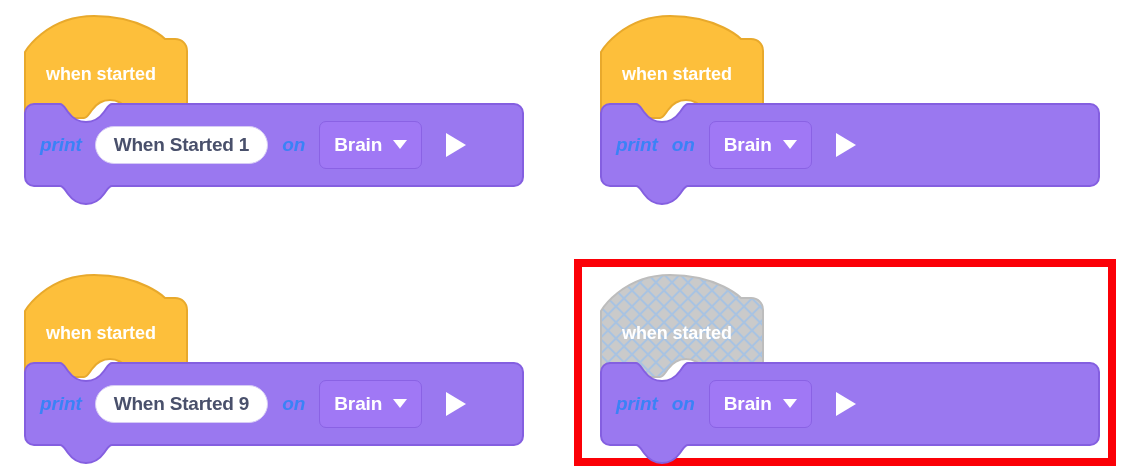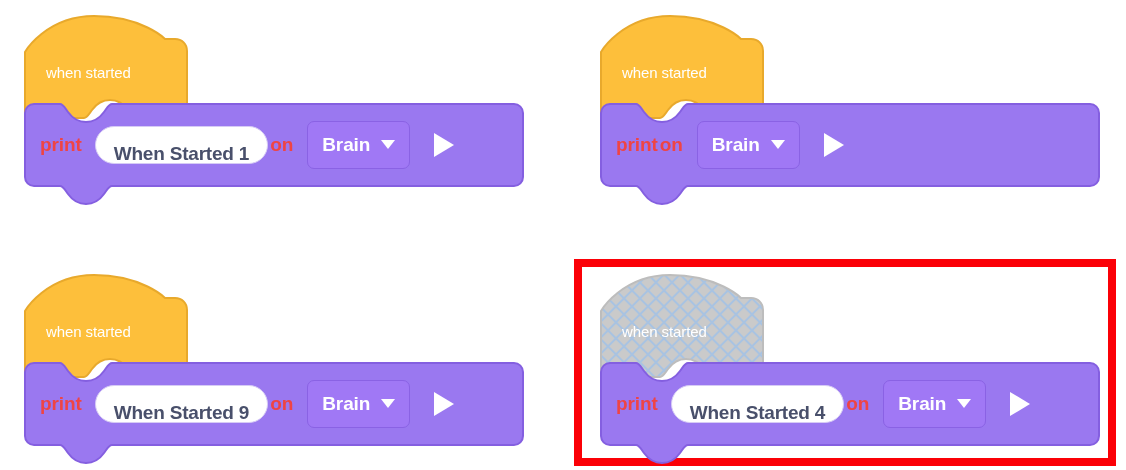--- a/index.html
+++ b/index.html
@@ -43,22 +43,22 @@
     left: 0; top: 0;
     width: 176px;
     height: 104px;
     display: block;
     overflow: visible;
   }
   .hat-label {
     position: absolute;
     left: 22px;
     top: 51px;
-    font-size: 15px;
-    font-weight: normal;
+    font-size: 18px;
+    font-weight: bold;
     color: #ffffff;
     letter-spacing: -0.1px;
     white-space: nowrap;
     line-height: 1;
     z-index: 3;
   }
 
   
   .stack-wrap {
     position: absolute;
@@ -84,49 +84,50 @@
     align-items: center;
     padding-left: 16px;
     z-index: 4;
     pointer-events: none;
   }
   .stack-row > * { pointer-events: auto; }
 
   .kw {
     font-size: 19px;
     font-weight: bold;
-    color: #ef4444;
+    color: #3b82f6;
     line-height: 1;
     white-space: nowrap;
     letter-spacing: -0.1px;
+    font-style: italic;
   }
 
   .text-oval {
     margin-left: 13px;
     height: 38px;
     min-width: 152px;
     background: #ffffff;
     border: 1px solid #d6cbf5;
     border-radius: 19px;
     display: flex;
-    align-items: flex-end;
+    align-items: center;
     justify-content: center;
     padding: 0 18px;
     box-sizing: border-box;
   }
   .text-oval span {
     font-size: 19px;
     font-weight: bold;
     color: #49506b;
     white-space: nowrap;
     letter-spacing: -0.2px;
     line-height: 1;
   }
 
-  .kw-on { margin-left: 2px; }
+  .kw-on { margin-left: 14px; }
 
   .dropdown {
     margin-left: 14px;
     height: 48px;
     background: #a078f5;
     border: 1px solid #8a62e4;
     border-radius: 7px;
     display: flex;
     align-items: center;
     padding: 0 14px;
@@ -294,23 +295,20 @@
     <div class="stack-wrap">
       <svg class="stack-svg" viewBox="0 0 510 94">
         <path d="M1,11 C1,6 5,2 10,2 L36,2 C39,2 41,6 44,10 C49,17 55,20 62,20
                  C69,20 75,17 80,10 C83,6 85,2 88,2 L490,2 C495,2 499,6 499,11
                  L499,75 C499,80 495,84 490,84 L88,84 C85,84 83,88 80,92
                  C75,99 69,102 62,102 C55,102 49,99 44,92 C41,88 39,84 36,84
                  L10,84 C5,84 1,80 1,75 Z" fill="#9a78f0" stroke="#845fe0" stroke-width="2" stroke-linejoin="round"></path>
       </svg>
       <div class="stack-row">
         <span class="kw">print</span>
-        <div class="text-oval">
-          <span>When Started 4</span>
-        </div>
         <span class="kw kw-on">on</span>
         <div class="dropdown">
           <span class="dd-label">Brain</span>
           <span class="caret"></span>
         </div>
         <div class="play-btn"></div>
       </div>
     </div>
   </div>
 

